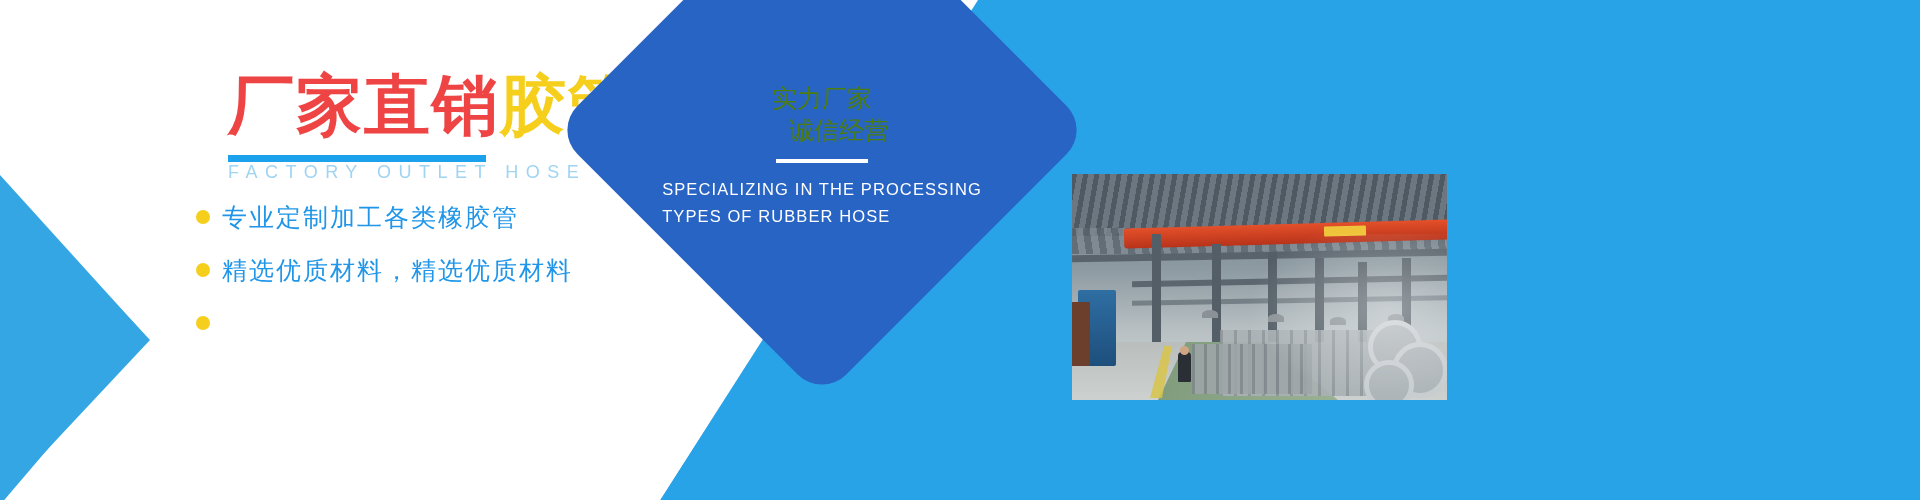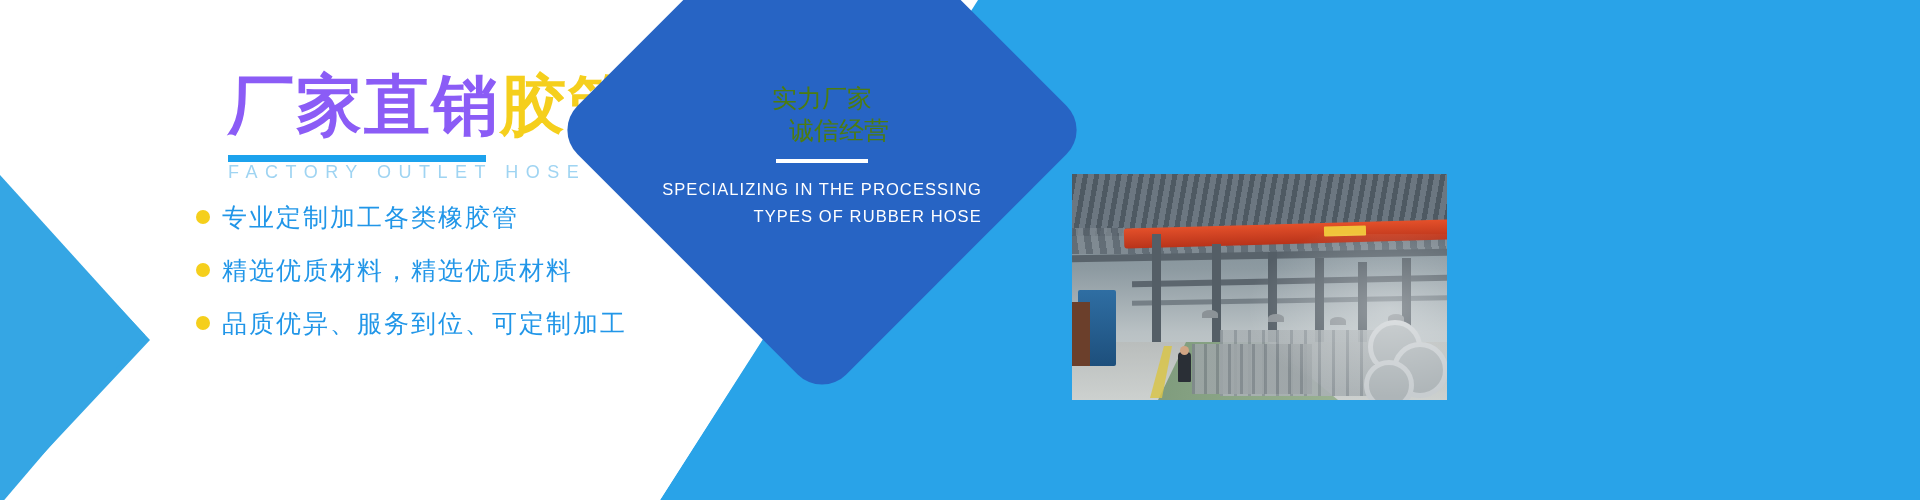--- a/index.html
+++ b/index.html
@@ -38,21 +38,21 @@
     background:#35a6e4;
     clip-path:polygon(0 0, 0 330px, 145px 160px);
   }
 
   
   .headline-block{position:absolute;left:228px;top:72px;width:470px;}
   .headline{
     font-size:66px;line-height:1.02;font-weight:bold;letter-spacing:2px;
     white-space:nowrap;margin:0;
   }
-  .headline .hl-blue{color:#8b5cf6;}
+  .headline .hl-blue{color:#ef4444;}
   .headline .hl-yellow{color:#f5cf1c;}
   .rule{
     width:258px;height:7px;background:#1ca2ed;margin:16px 0 0 0;
   }
   .subhead{
     color:#9fd4f2;font-size:18px;letter-spacing:7.5px;
     white-space:nowrap;font-weight:normal;
   }
 
   
@@ -79,21 +79,21 @@
     display:flex;flex-direction:column;align-items:center;justify-content:center;
     padding-top:52px;box-sizing:border-box;
   }
   .d-cn{
     color:#4d7c0f;font-weight:normal;font-size:25px;line-height:1.28;
     text-align:center;white-space:nowrap;
   }
   .d-cn .l2{padding-left:34px;}
   .d-rule{width:92px;height:4px;background:#ffffff;margin:13px 0 13px 0;}
   .d-en{
-    color:#ffffff;font-size:16.5px;line-height:1.62;text-align:right;
+    color:#ffffff;font-size:16.5px;line-height:1.62;text-align:left;
     letter-spacing:1.1px;white-space:nowrap;
   }
 
   
   .photo{
     position:absolute;left:1072px;top:174px;width:375px;height:226px;
     overflow:hidden;background:#7b8a92;
   }
   .ph-sky{position:absolute;inset:0;background:linear-gradient(#6e7d87 0%,#8d9aa1 42%,#b9c1c4 70%,#cfd4d4 100%);}
   .ph-roof{
@@ -215,21 +215,20 @@
     <div class="bullet-row">
       <span class="dot"></span>
       <span class="bullet-text">专业定制加工各类橡胶管</span>
     </div>
     <div class="bullet-row">
       <span class="dot"></span>
       <span class="bullet-text">精选优质材料，精选优质材料</span>
     </div>
     <div class="bullet-row">
       <span class="dot"></span>
-      <span class="bullet-text">品质优异、服务到位、可定制加工</span>
     </div>
   </div>
 
   <div class="diamond-wrap">
     <div class="diamond"></div>
     <div class="diamond-content">
       <div class="d-cn">
         <div>实力厂家</div>
         <div class="l2">诚信经营</div>
       </div>

